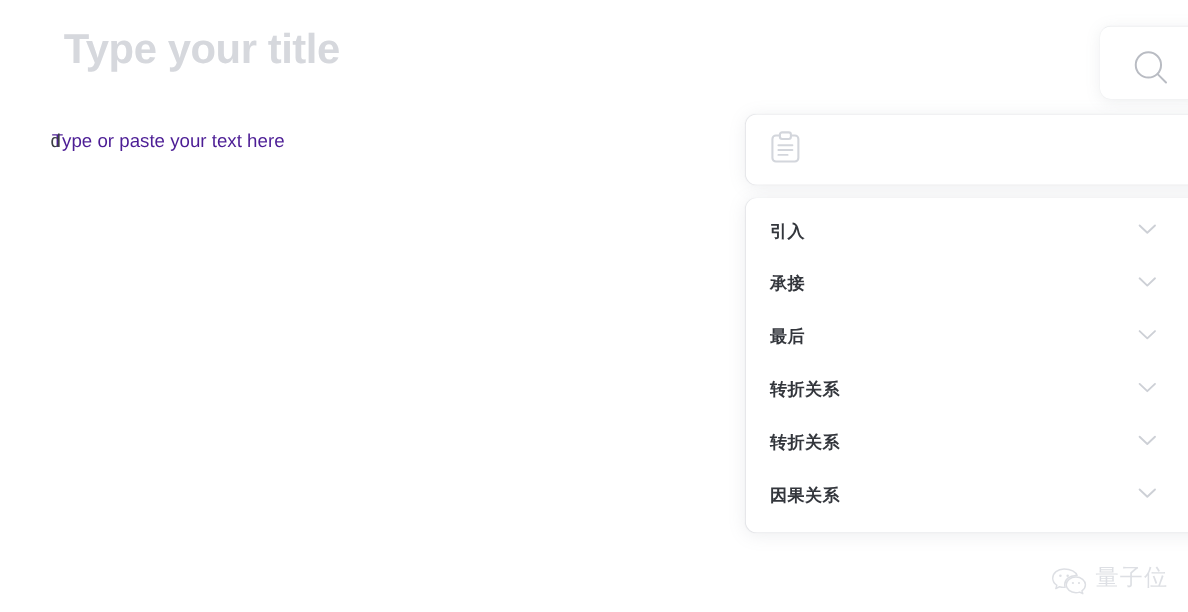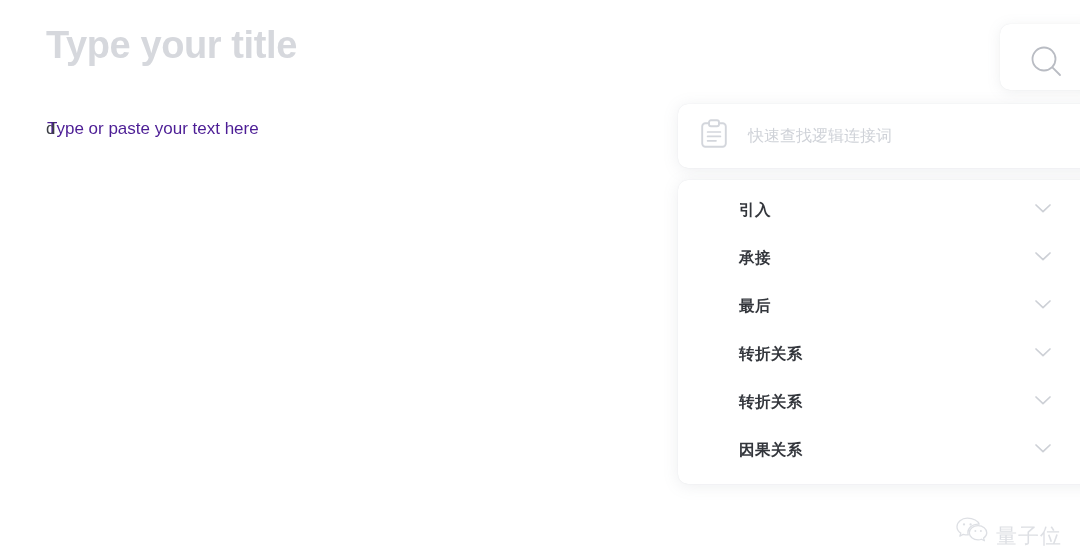--- a/index.html
+++ b/index.html
@@ -20,21 +20,21 @@
     position: absolute;
     left: 0;
     top: 0;
     width: 1080px;
     height: 556px;
     background: #ffffff;
   }
 
   #doc-title {
     position: absolute;
-    left: 46px;
+    left: 58px;
     top: 24px;
     font-size: 38px;
     font-weight: bold;
     letter-spacing: -0.4px;
     color: #d6d8dd;
     white-space: nowrap;
     user-select: none;
   }
 
   #body-line {
@@ -127,34 +127,33 @@
     padding: 0 44px 0 22px;
     box-sizing: border-box;
     cursor: pointer;
   }
   .list-item-label {
     font-size: 15.5px;
     font-weight: bold;
     color: #33363c;
     letter-spacing: 0.4px;
     white-space: nowrap;
-    margin-left: 39px;
   }
   .chev {
     flex: 0 0 auto;
     display: block;
   }
 
   
   #watermark {
     position: absolute;
     right: 18px;
     bottom: 10px;
     display: flex;
-    align-items: flex-end;
+    align-items: flex-start;
     opacity: 0.55;
     user-select: none;
   }
   #watermark-text {
     margin-left: 7px;
     font-size: 21px;
     color: #c2c6ce;
     letter-spacing: 1px;
     line-height: 1;
   }
@@ -187,21 +186,20 @@
   <div id="panel-search" class="panel-card">
     <span class="clip">
       <svg width="28" height="30" viewBox="0 0 28 30" fill="none">
         <rect x="2.2" y="4.2" width="23.6" height="23.6" rx="3.2" stroke="#d3d6dc" stroke-width="1.9"></rect>
         <rect x="9" y="1.3" width="10" height="6" rx="2" stroke="#d3d6dc" stroke-width="1.9" fill="#ffffff"></rect>
         <line x1="7.6" y1="13" x2="20.4" y2="13" stroke="#d3d6dc" stroke-width="1.7" stroke-linecap="round"></line>
         <line x1="7.6" y1="17.4" x2="20.4" y2="17.4" stroke="#d3d6dc" stroke-width="1.7" stroke-linecap="round"></line>
         <line x1="7.6" y1="21.8" x2="16" y2="21.8" stroke="#d3d6dc" stroke-width="1.7" stroke-linecap="round"></line>
       </svg>
     </span>
-    <span id="panel-search-placeholder">快速查找逻辑连接词</span>
   </div>
 
   <div id="panel-list" class="panel-card">
 
     <div class="list-item">
       <span class="list-item-label">引入</span>
       <span class="chev">
         <svg width="22" height="22" viewBox="0 0 22 22" fill="none">
           <polyline points="4,8 11,14.6 18,8" stroke="#cdd0d6" stroke-width="1.7" stroke-linecap="round" stroke-linejoin="round"></polyline>
         </svg>

